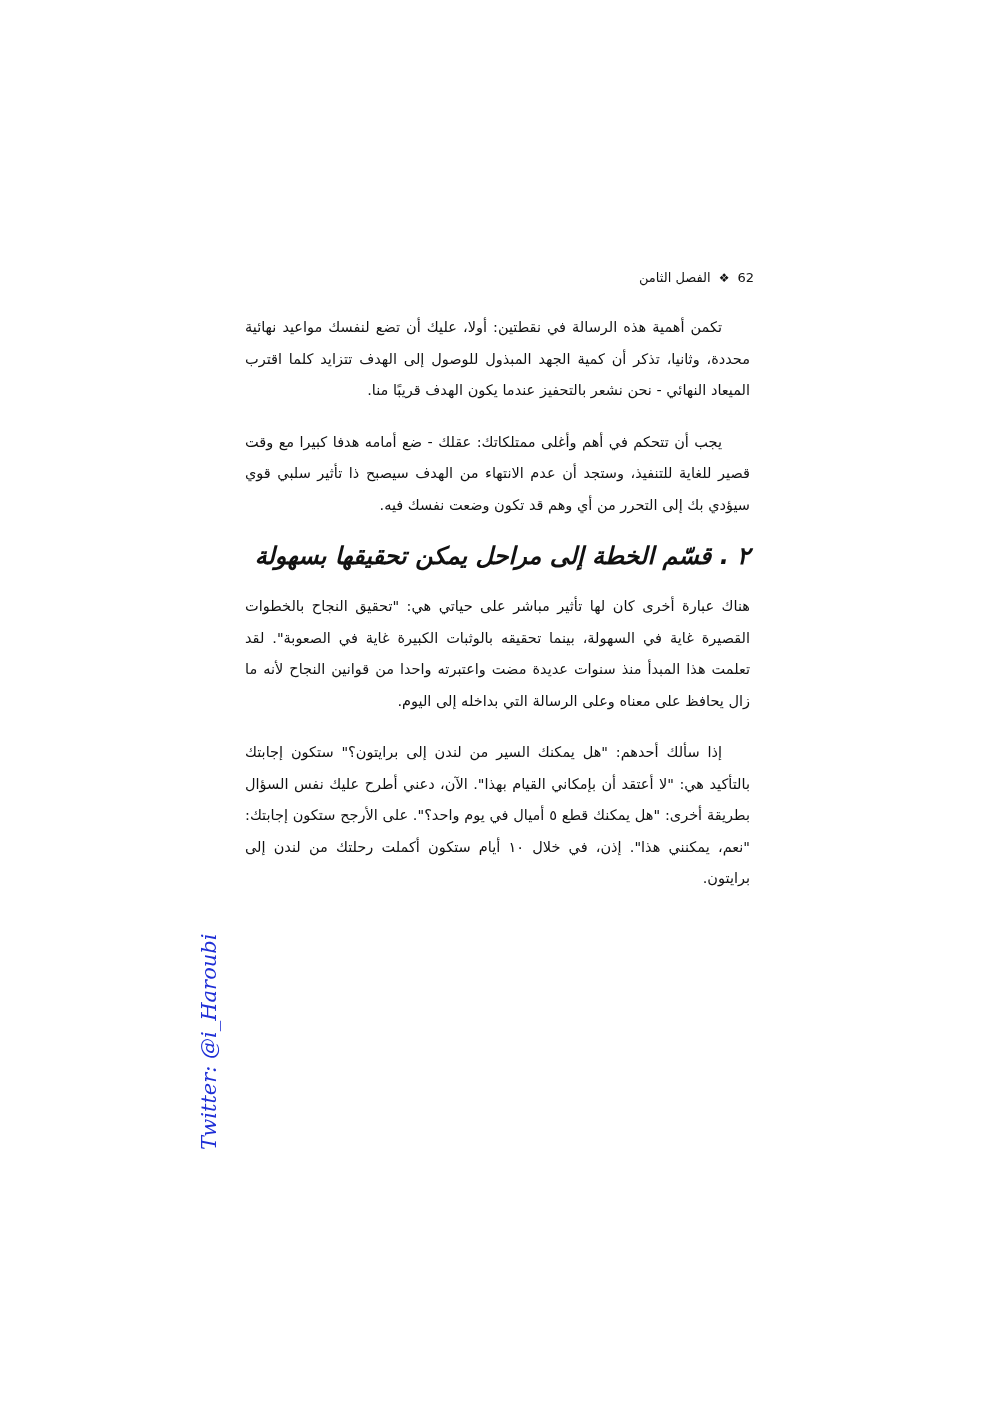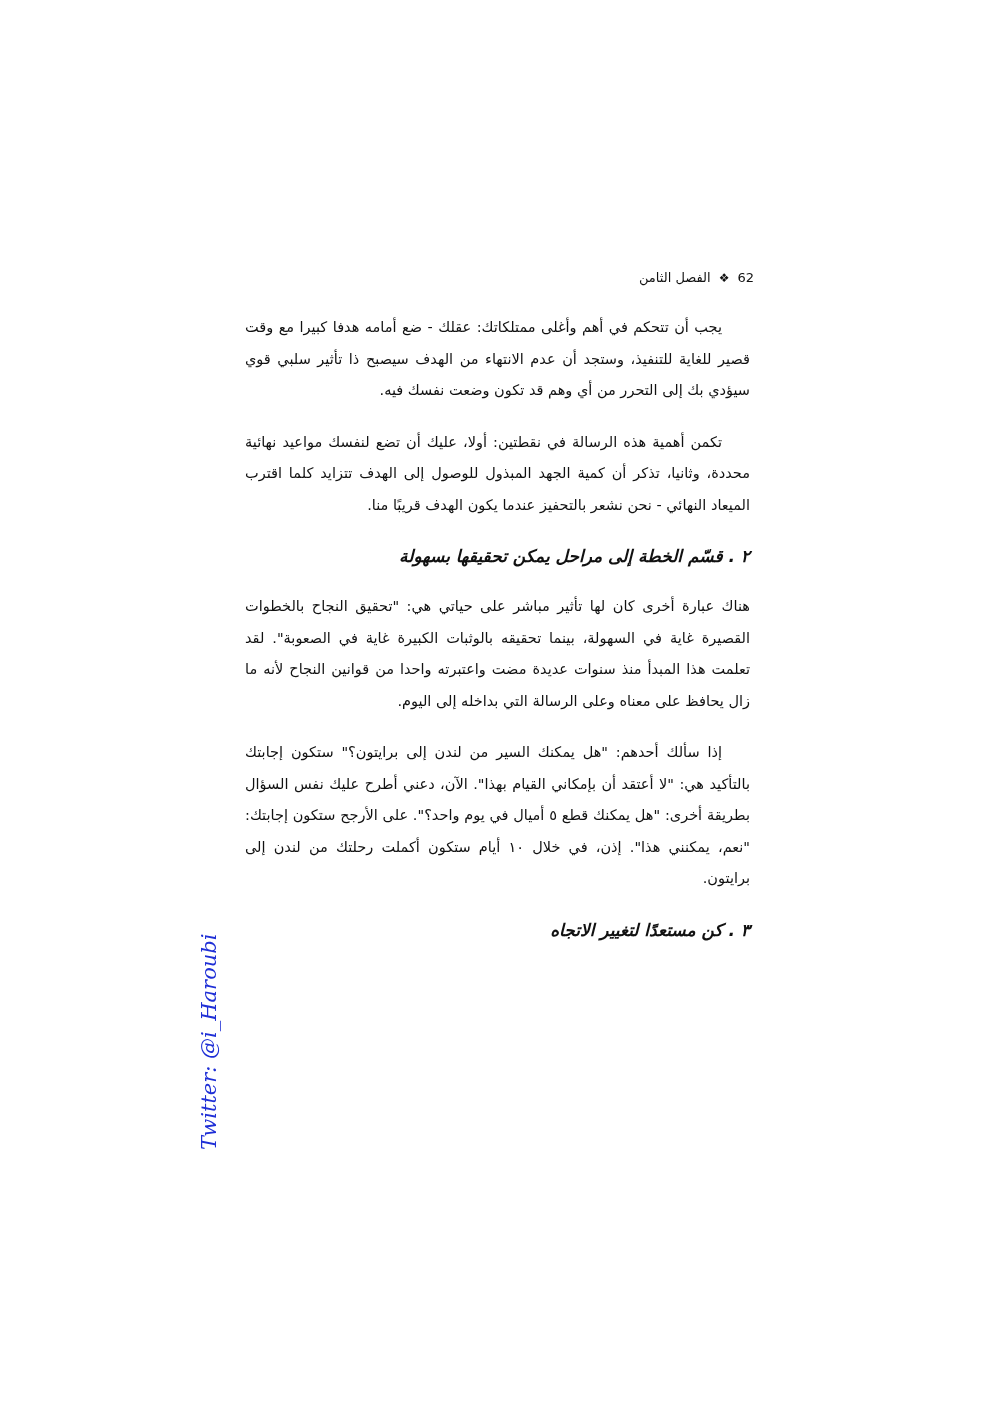--- a/index.html
+++ b/index.html
@@ -14,21 +14,21 @@
       justify-content: flex-start; align-items: center; gap: 8px;
     }
     .running-header .ornament { font-size: 12px; }
     .content {
       position: absolute; top: 312px; left: 245px; width: 505px;
       direction: rtl; text-align: justify; font-size: 14.5px; line-height: 31.5px;
     }
     .content p { margin: 0 0 20px 0; text-indent: 28px; }
     .content p.no-indent { text-indent: 0; }
     .content h2 {
-      margin: 18px 0 20px 0; font-size: 17px; font-weight: bold; font-style: italic;
+      margin: 18px 0 20px 0; font-size: 24px; font-weight: bold; font-style: italic;
       line-height: 30px; text-align: right;
     }
     .watermark {
       position: absolute; left: 197px; top: 1150px;
       transform-origin: left top; transform: rotate(-90deg);
       font-family: "DejaVu Serif", serif; font-style: italic;
       font-size: 21px; color: #1f2fd6; white-space: nowrap;
     }
   </style>
 </head>
@@ -36,24 +36,23 @@
 
 <div class="page">
 
   <div class="running-header">
     <span>62</span>
     <span class="ornament">❖</span>
     <span>الفصل الثامن</span>
   </div>
 
   <div class="content">
+    <p>تكمن أهمية هذه الرسالة في نقطتين: أولا، عليك أن تضع لنفسك مواعيد نهائية محددة، وثانيا، تذكر أن كمية الجهد المبذول للوصول إلى الهدف تتزايد كلما اقترب الميعاد النهائي - نحن نشعر بالتحفيز عندما يكون الهدف قريبًا منا.</p>
     <p>يجب أن تتحكم في أهم وأغلى ممتلكاتك: عقلك - ضع أمامه هدفا كبيرا مع وقت قصير للغاية للتنفيذ، وستجد أن عدم الانتهاء من الهدف سيصبح ذا تأثير سلبي قوي سيؤدي بك إلى التحرر من أي وهم قد تكون وضعت نفسك فيه.</p>
-    <p>تكمن أهمية هذه الرسالة في نقطتين: أولا، عليك أن تضع لنفسك مواعيد نهائية محددة، وثانيا، تذكر أن كمية الجهد المبذول للوصول إلى الهدف تتزايد كلما اقترب الميعاد النهائي - نحن نشعر بالتحفيز عندما يكون الهدف قريبًا منا.</p>
 
     <h2>٢ .  قسّم الخطة إلى مراحل يمكن تحقيقها بسهولة</h2>
     <p class="no-indent">هناك عبارة أخرى كان لها تأثير مباشر على حياتي هي: "تحقيق النجاح بالخطوات القصيرة غاية في السهولة، بينما تحقيقه بالوثبات الكبيرة غاية في الصعوبة". لقد تعلمت هذا المبدأ منذ سنوات عديدة مضت واعتبرته واحدا من قوانين النجاح لأنه ما زال يحافظ على معناه وعلى الرسالة التي بداخله إلى اليوم.</p>
     <p>إذا سألك أحدهم: "هل يمكنك السير من لندن إلى برايتون؟" ستكون إجابتك بالتأكيد هي: "لا أعتقد أن بإمكاني القيام بهذا". الآن، دعني أطرح عليك نفس السؤال بطريقة أخرى: "هل يمكنك قطع ٥ أميال في يوم واحد؟". على الأرجح ستكون إجابتك: "نعم، يمكنني هذا". إذن، في خلال ١٠ أيام ستكون أكملت رحلتك من لندن إلى برايتون.</p>
 
-    <h2>٣ .  كن مستعدًا لتغيير الاتجاه</h2>
   </div>
 
   <div class="watermark">Twitter: @i_Haroubi</div>
 </div>
 
 </body></html>

